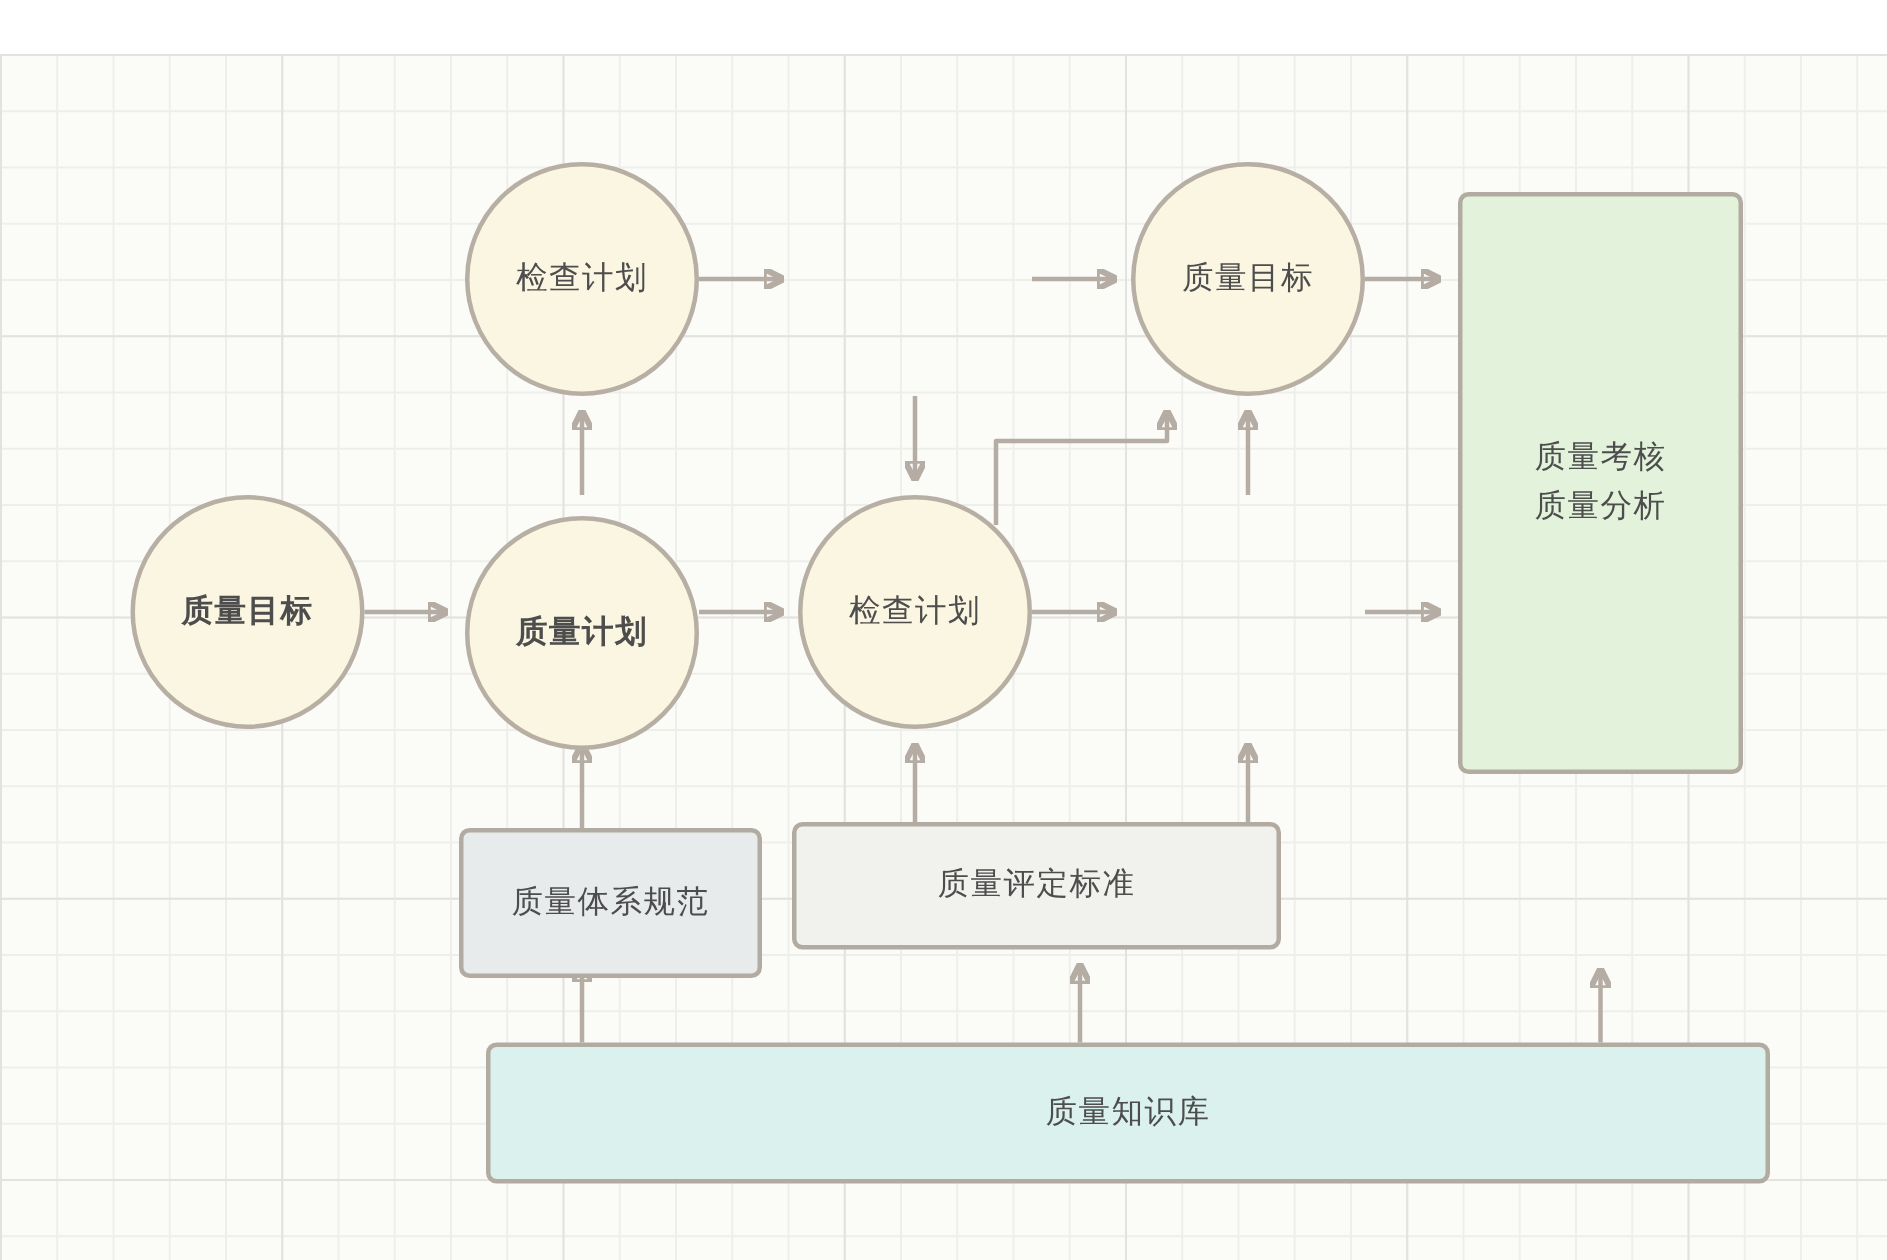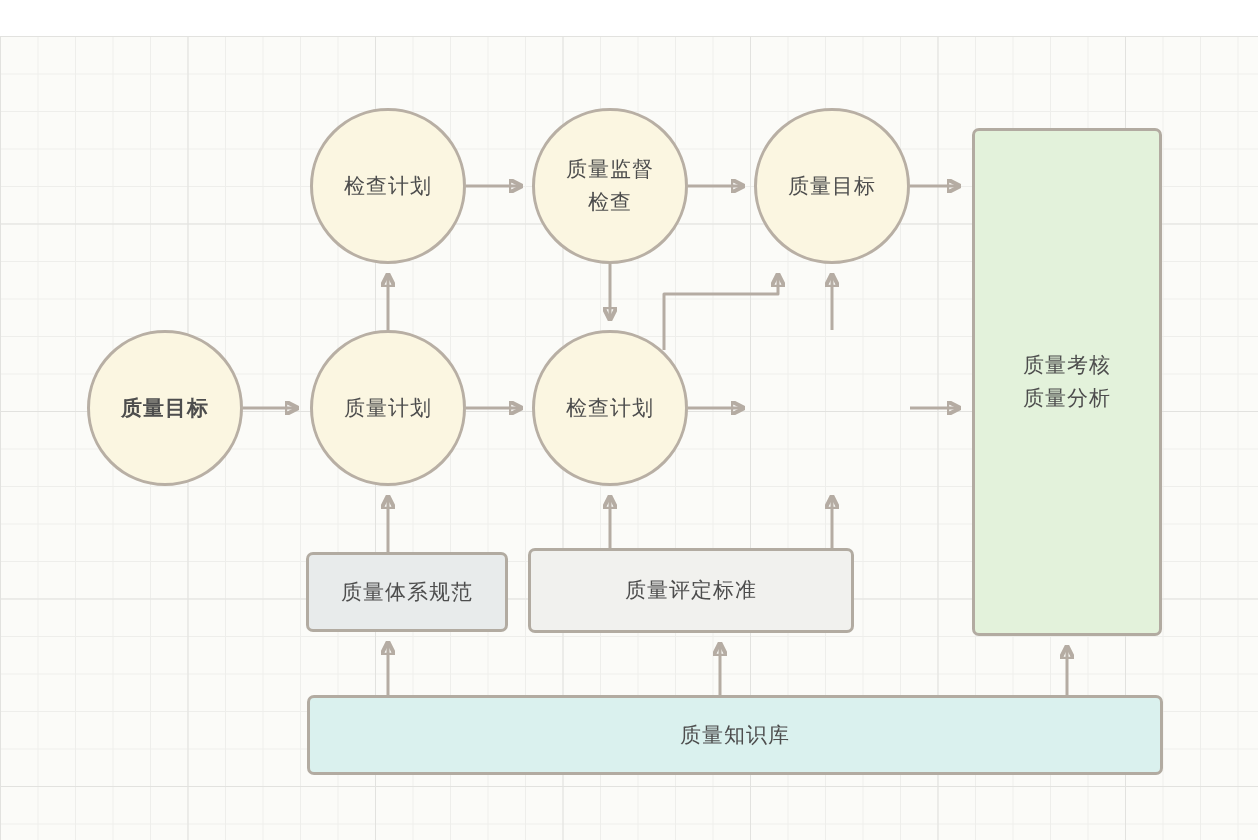--- a/index.html
+++ b/index.html
@@ -74,51 +74,45 @@
     <path d="M610,512 L610,462" marker-end="url(#arrow)"></path>
     <path d="M832,512 L832,462" marker-end="url(#arrow)"></path>
     <path d="M388,659 L388,608" marker-end="url(#arrow)"></path>
     <path d="M720,659 L720,609" marker-end="url(#arrow)"></path>
     <path d="M1067,659 L1067,612" marker-end="url(#arrow)"></path>
   </svg>
 
   <div class="node circle" style="left:310px;top:72px;">
     <span class="label">检查计划</span>
   </div>
-  <div class="node circle" style="left:532px;top:72px;">
-    <span class="label">
-      <span>质量监督</span><br>
-      <span>检查</span>
-    </span>
-  </div>
   <div class="node circle" style="left:754px;top:72px;">
     <span class="label">质量目标</span>
   </div>
 
   <div class="node circle" style="left:87px;top:294px;font-weight:bold;">
     <span class="label">质量目标</span>
   </div>
-  <div class="node circle" style="left:310px;top:294px;">
+  <div class="node circle" style="left:310px;top:308px;font-weight:bold;">
     <span class="label">质量计划</span>
   </div>
   <div class="node circle" style="left:532px;top:294px;">
     <span class="label">检查计划</span>
   </div>
 
-  <div class="node rect green" style="left:972px;top:92px;width:190px;height:508px;">
+  <div class="node rect green" style="left:972px;top:92px;width:190px;height:388px;">
     <span class="label">
       <span>质量考核</span><br>
       <span>质量分析</span>
     </span>
   </div>
 
-  <div class="node rect gray" style="left:306px;top:516px;width:202px;height:80px;justify-content:center;">
+  <div class="node rect gray" style="left:306px;top:516px;width:202px;height:100px;justify-content:center;">
     <span class="label">质量体系规范</span>
   </div>
   <div class="node rect lightgray" style="left:528px;top:512px;width:326px;height:85px;">
     <span class="label">质量评定标准</span>
   </div>
 
-  <div class="node rect cyan" style="left:307px;top:659px;width:856px;height:80px;">
+  <div class="node rect cyan" style="left:324px;top:659px;width:856px;height:94px;">
     <span class="label">质量知识库</span>
   </div>
 
 </div>
 
 </body></html>

